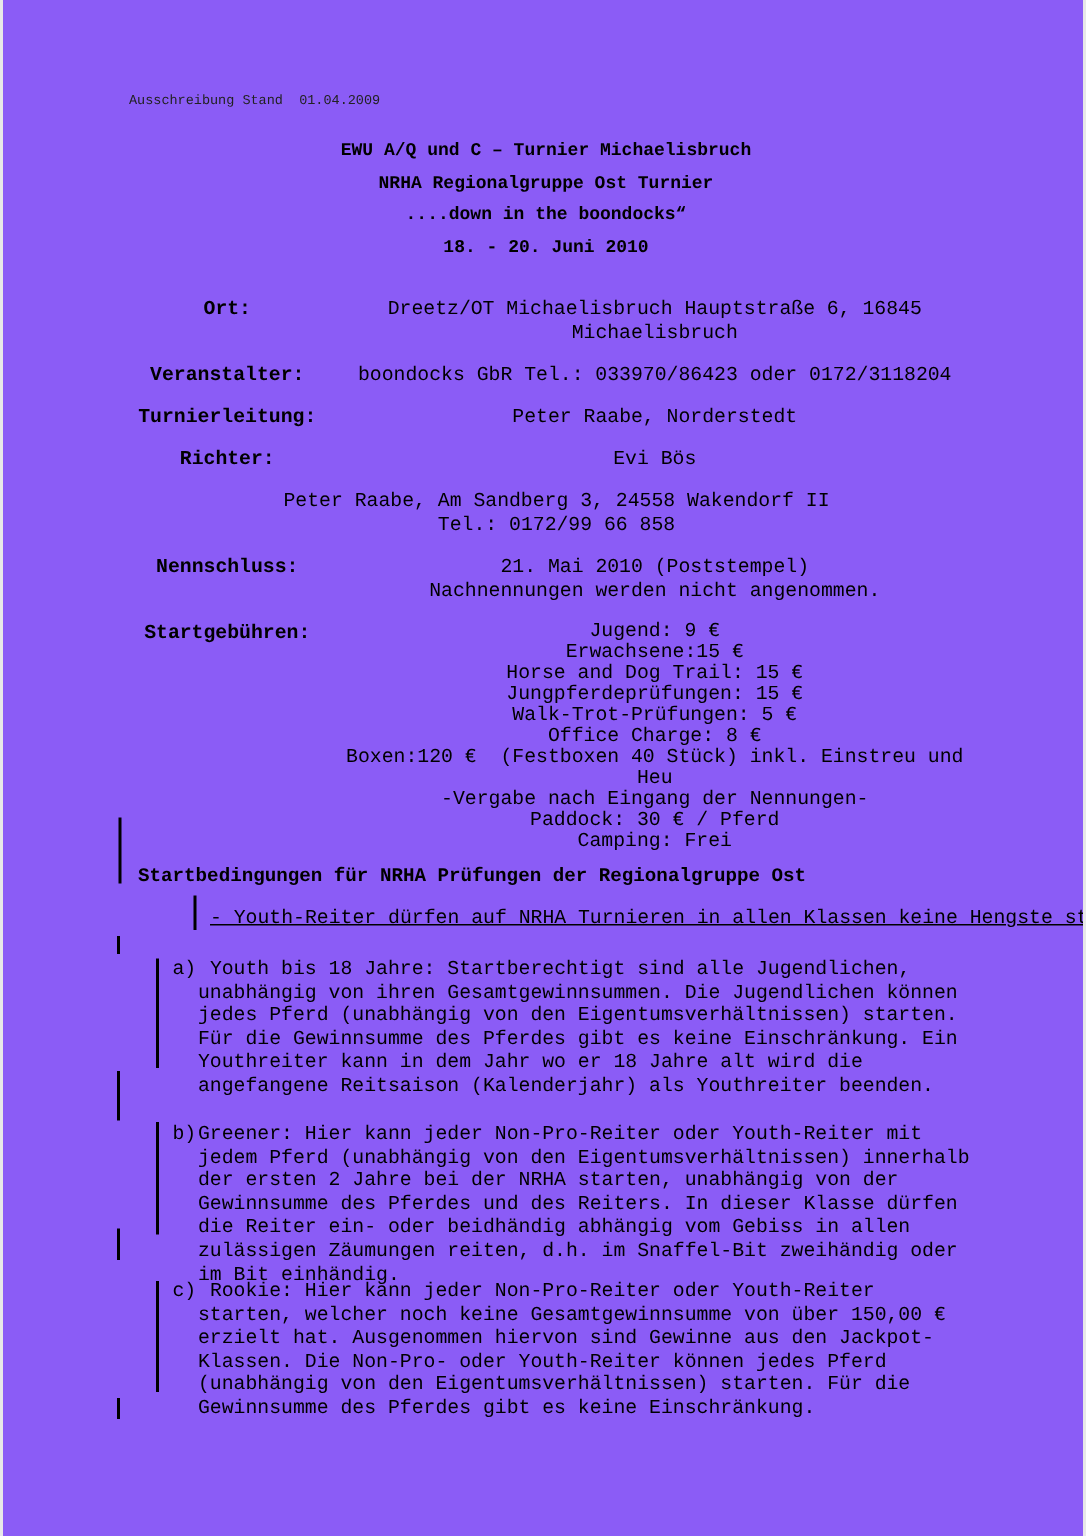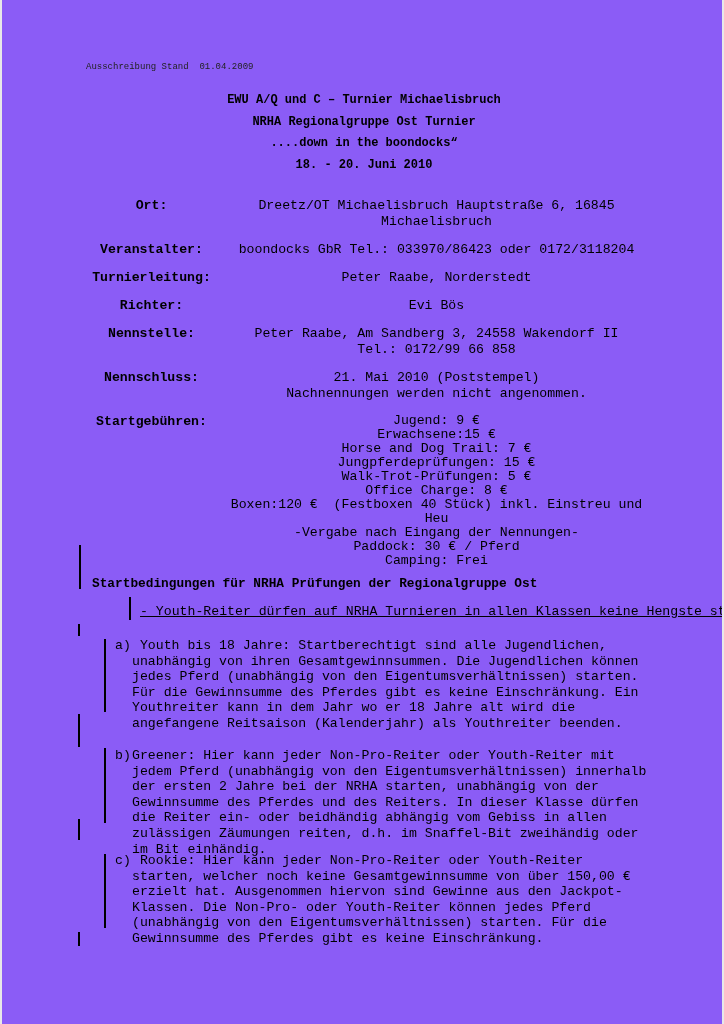--- a/index.html
+++ b/index.html
@@ -100,41 +100,40 @@
     </div>
 
     <div class="info-row">
       <div class="row-label">Richter:</div>
       <div class="row-value">
         <div class="vline">Evi Bös</div>
       </div>
     </div>
 
     <div class="info-row">
-      <div class="row-label">Nennstelle:</div>
       <div class="row-value">
         <div class="vline">Peter Raabe, Am Sandberg 3, 24558 Wakendorf II</div>
         <div class="vline">Tel.: 0172/99 66 858</div>
       </div>
     </div>
 
     <div class="info-row">
       <div class="row-label">Nennschluss:</div>
       <div class="row-value">
         <div class="vline">21. Mai 2010 (Poststempel)</div>
         <div class="vline">Nachnennungen werden nicht angenommen.</div>
       </div>
     </div>
 
     <div class="info-row fees">
       <div class="row-label">Startgebühren:</div>
       <div class="row-value">
         <div class="vline">Jugend: 9 €</div>
         <div class="vline">Erwachsene:15 €</div>
-        <div class="vline">Horse and Dog Trail: 7 €</div>
+        <div class="vline">Horse and Dog Trail: 15 €</div>
         <div class="vline">Jungpferdeprüfungen: 15 €</div>
         <div class="vline">Walk-Trot-Prüfungen: 5 €</div>
         <div class="vline">Office Charge: 8 €</div>
         <div class="vline">Boxen:120 €  (Festboxen 40 Stück) inkl. Einstreu und Heu</div>
         <div class="vline">-Vergabe nach Eingang der Nennungen-</div>
         <div class="vline">Paddock: 30 € / Pferd</div>
         <div class="vline">Camping: Frei</div>
       </div>
     </div>
 

